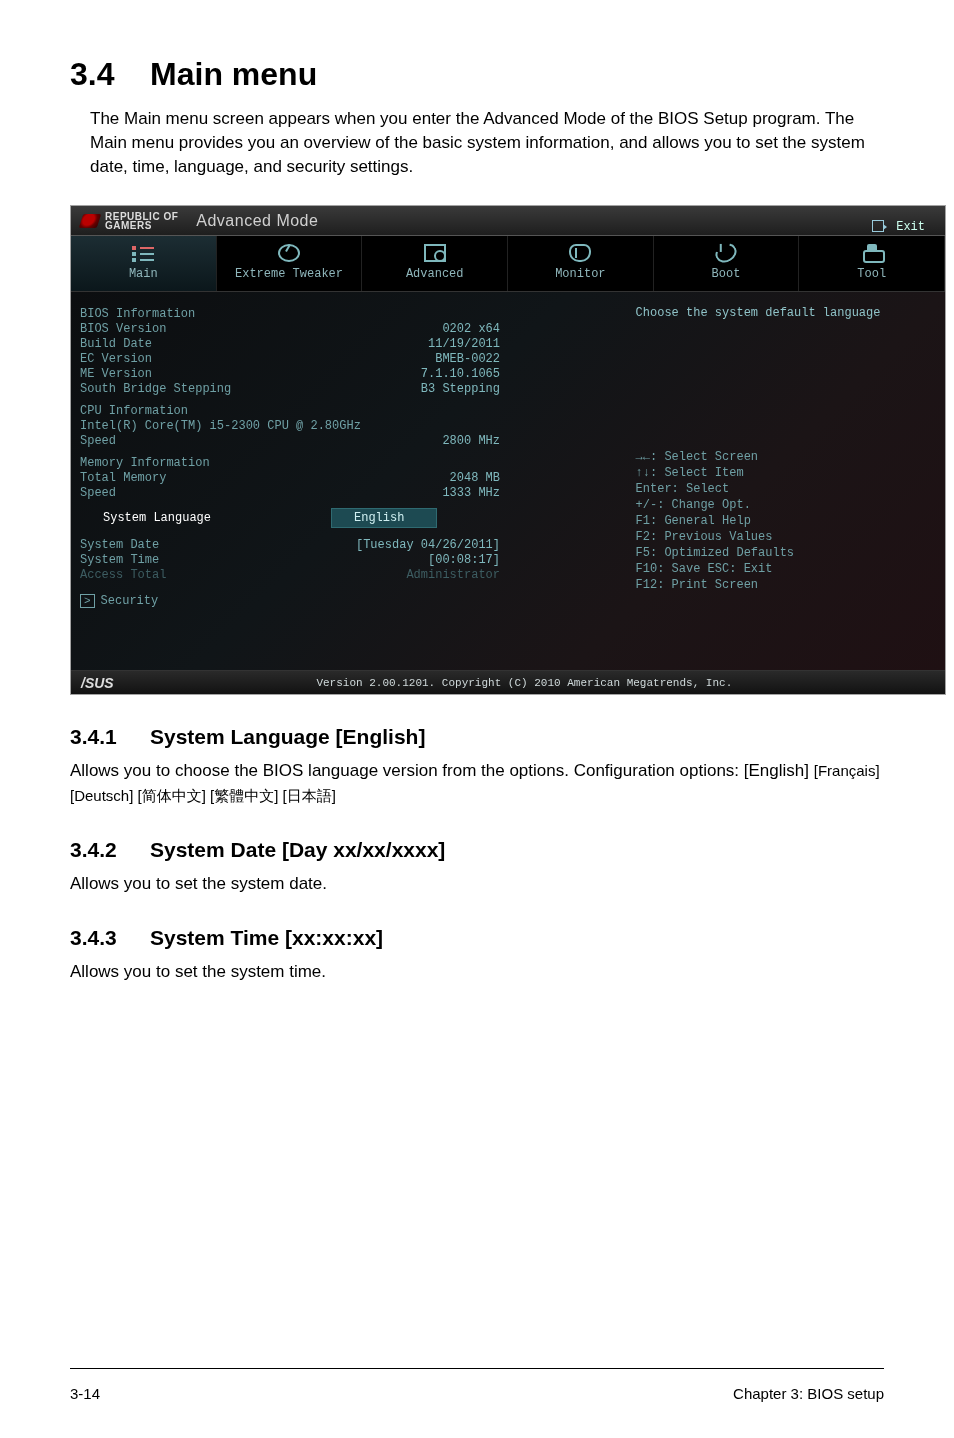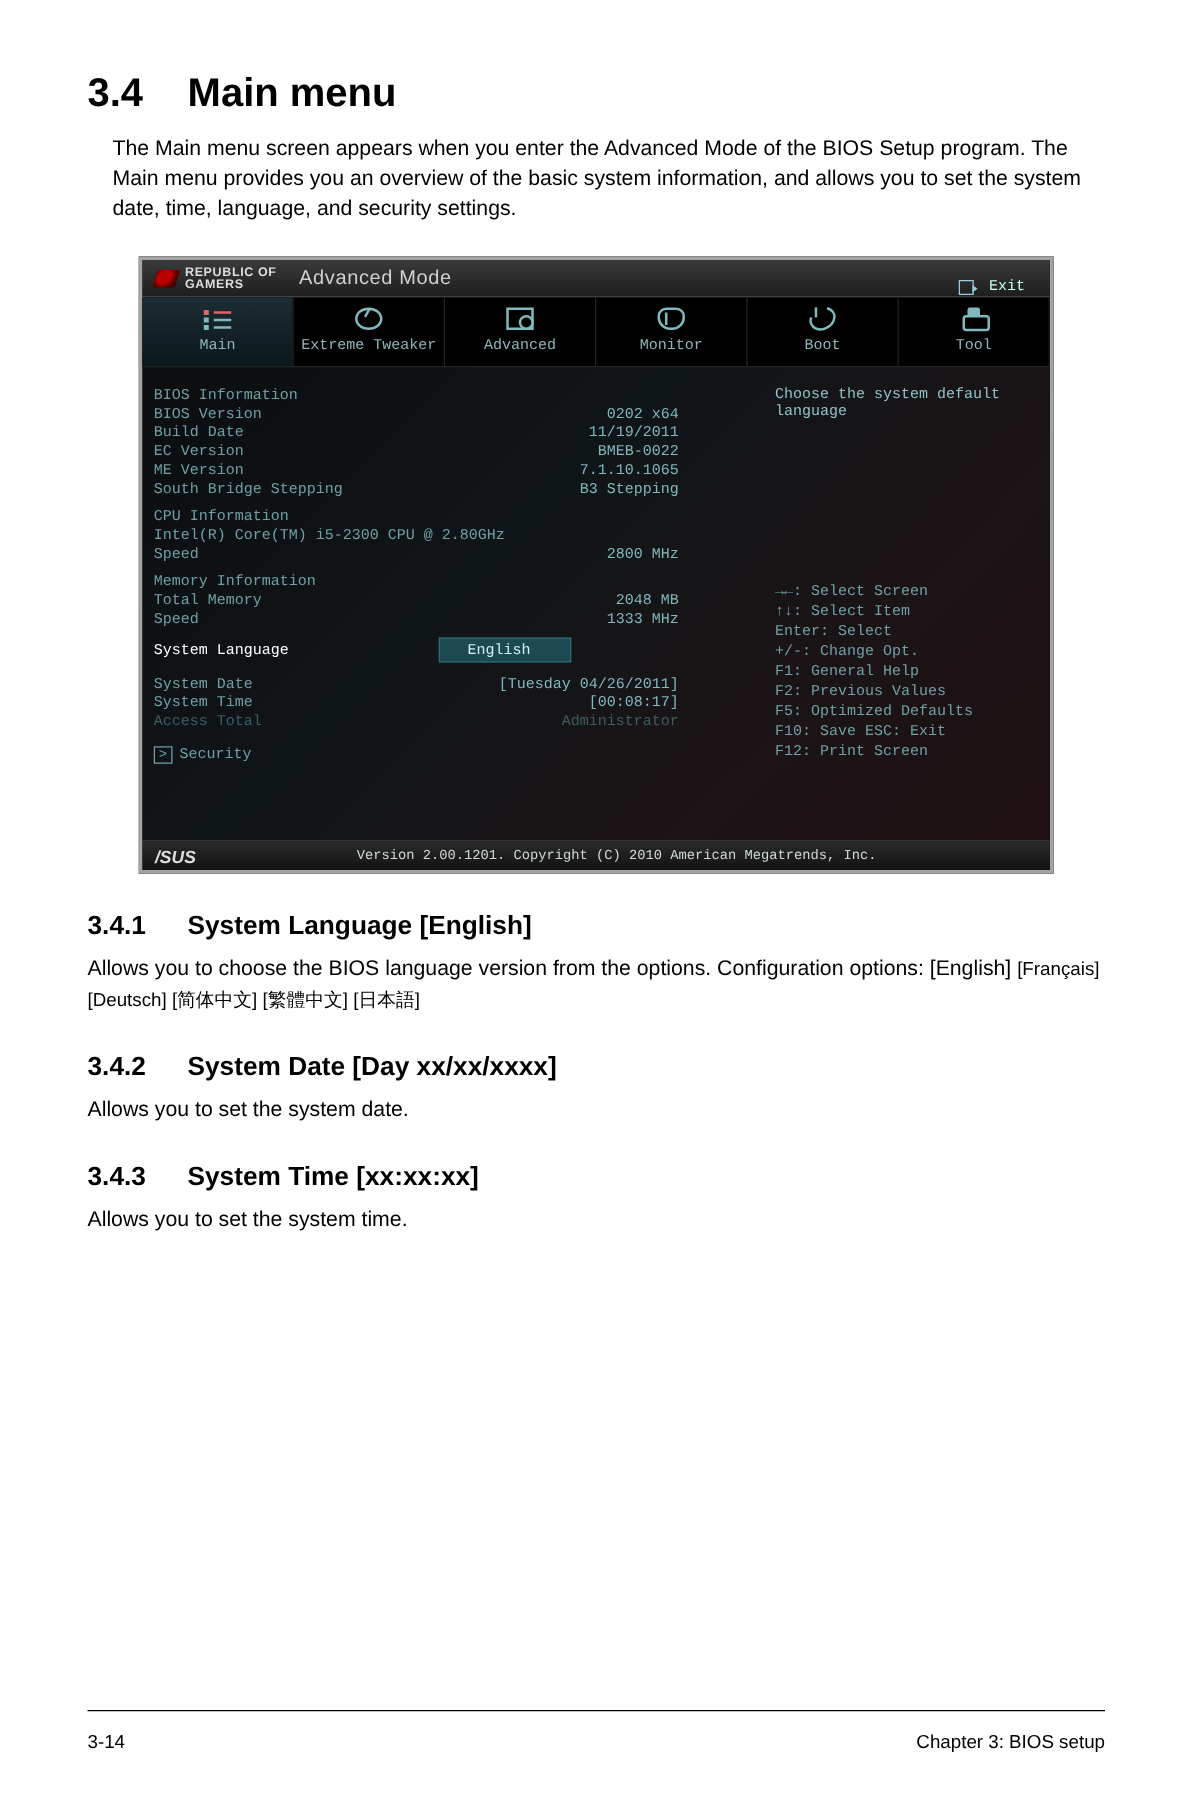--- a/index.html
+++ b/index.html
@@ -21,24 +21,24 @@
   }
   p.intro {
     font-size: 17px;
     line-height: 1.42;
     margin-bottom: 26px;
     margin-left: 20px;
   }
 
   
   .bios {
-    width: 732px;
+    width: 876px;
     margin: 0 auto;
     background: #000;
-    border: 3px solid #a3a3a3;
+    border: 1px solid #a3a3a3;
     font-family: "Courier New", monospace;
     font-size: 12px;
     color: #7fd3d6;
   }
   .bios-top {
     height: 30px;
     background: linear-gradient(#3a3a3a, #1e1e1e);
     display: flex;
     align-items: center;
     padding: 0 10px;
@@ -67,21 +67,21 @@
     margin-left: 18px;
     font-family: Arial, sans-serif;
     font-size: 16px;
     font-weight: 300;
     color: #d0d0d0;
     letter-spacing: 0.5px;
   }
   .exit-btn {
     margin-left: auto;
     display: flex;
-    align-items: flex-end;
+    align-items: flex-start;
     gap: 12px;
     padding: 3px 10px;
     color: #cfe;
     font-size: 12px;
     margin-top: 12px;
   }
   .exit-icon {
     width: 12px; height: 12px;
     border: 1px solid #9cd;
     position: relative;
@@ -151,21 +151,21 @@
     color: #6fa0a5;
   }
   .right-pane .help-head { color:#8fc3c8; font-size:12px; margin-bottom:130px; }
   .hints div { margin: 2px 0; }
 
   .kv-row { display: flex; justify-content: space-between; width: 420px; margin: 1px 0; }
   .kv-label { color:#6fa0a5; }
   .kv-val { color:#7fb8bd; }
   .grp { margin-bottom: 8px; }
   .sel-row { display:flex; align-items:center; gap:20px; width:465px; margin-top:6px; }
-  .sel-row.highlighted .kv-label { color:#fff; }
+  .sel-row.highlighted .kv-label { color:#fff;margin-left:23px; }
   .sel-box {
     background:#12343a;
     border:1px solid #2f6a71;
     color:#d0f0f2;
     padding:2px 32px 2px 22px;
     font-size:12px;
   }
   .sel-row.highlighted .sel-box { background:#1d4a52; }
   .bracket-val { color:#7fb8bd; }
   .access-label { color:#3d5d62; }

